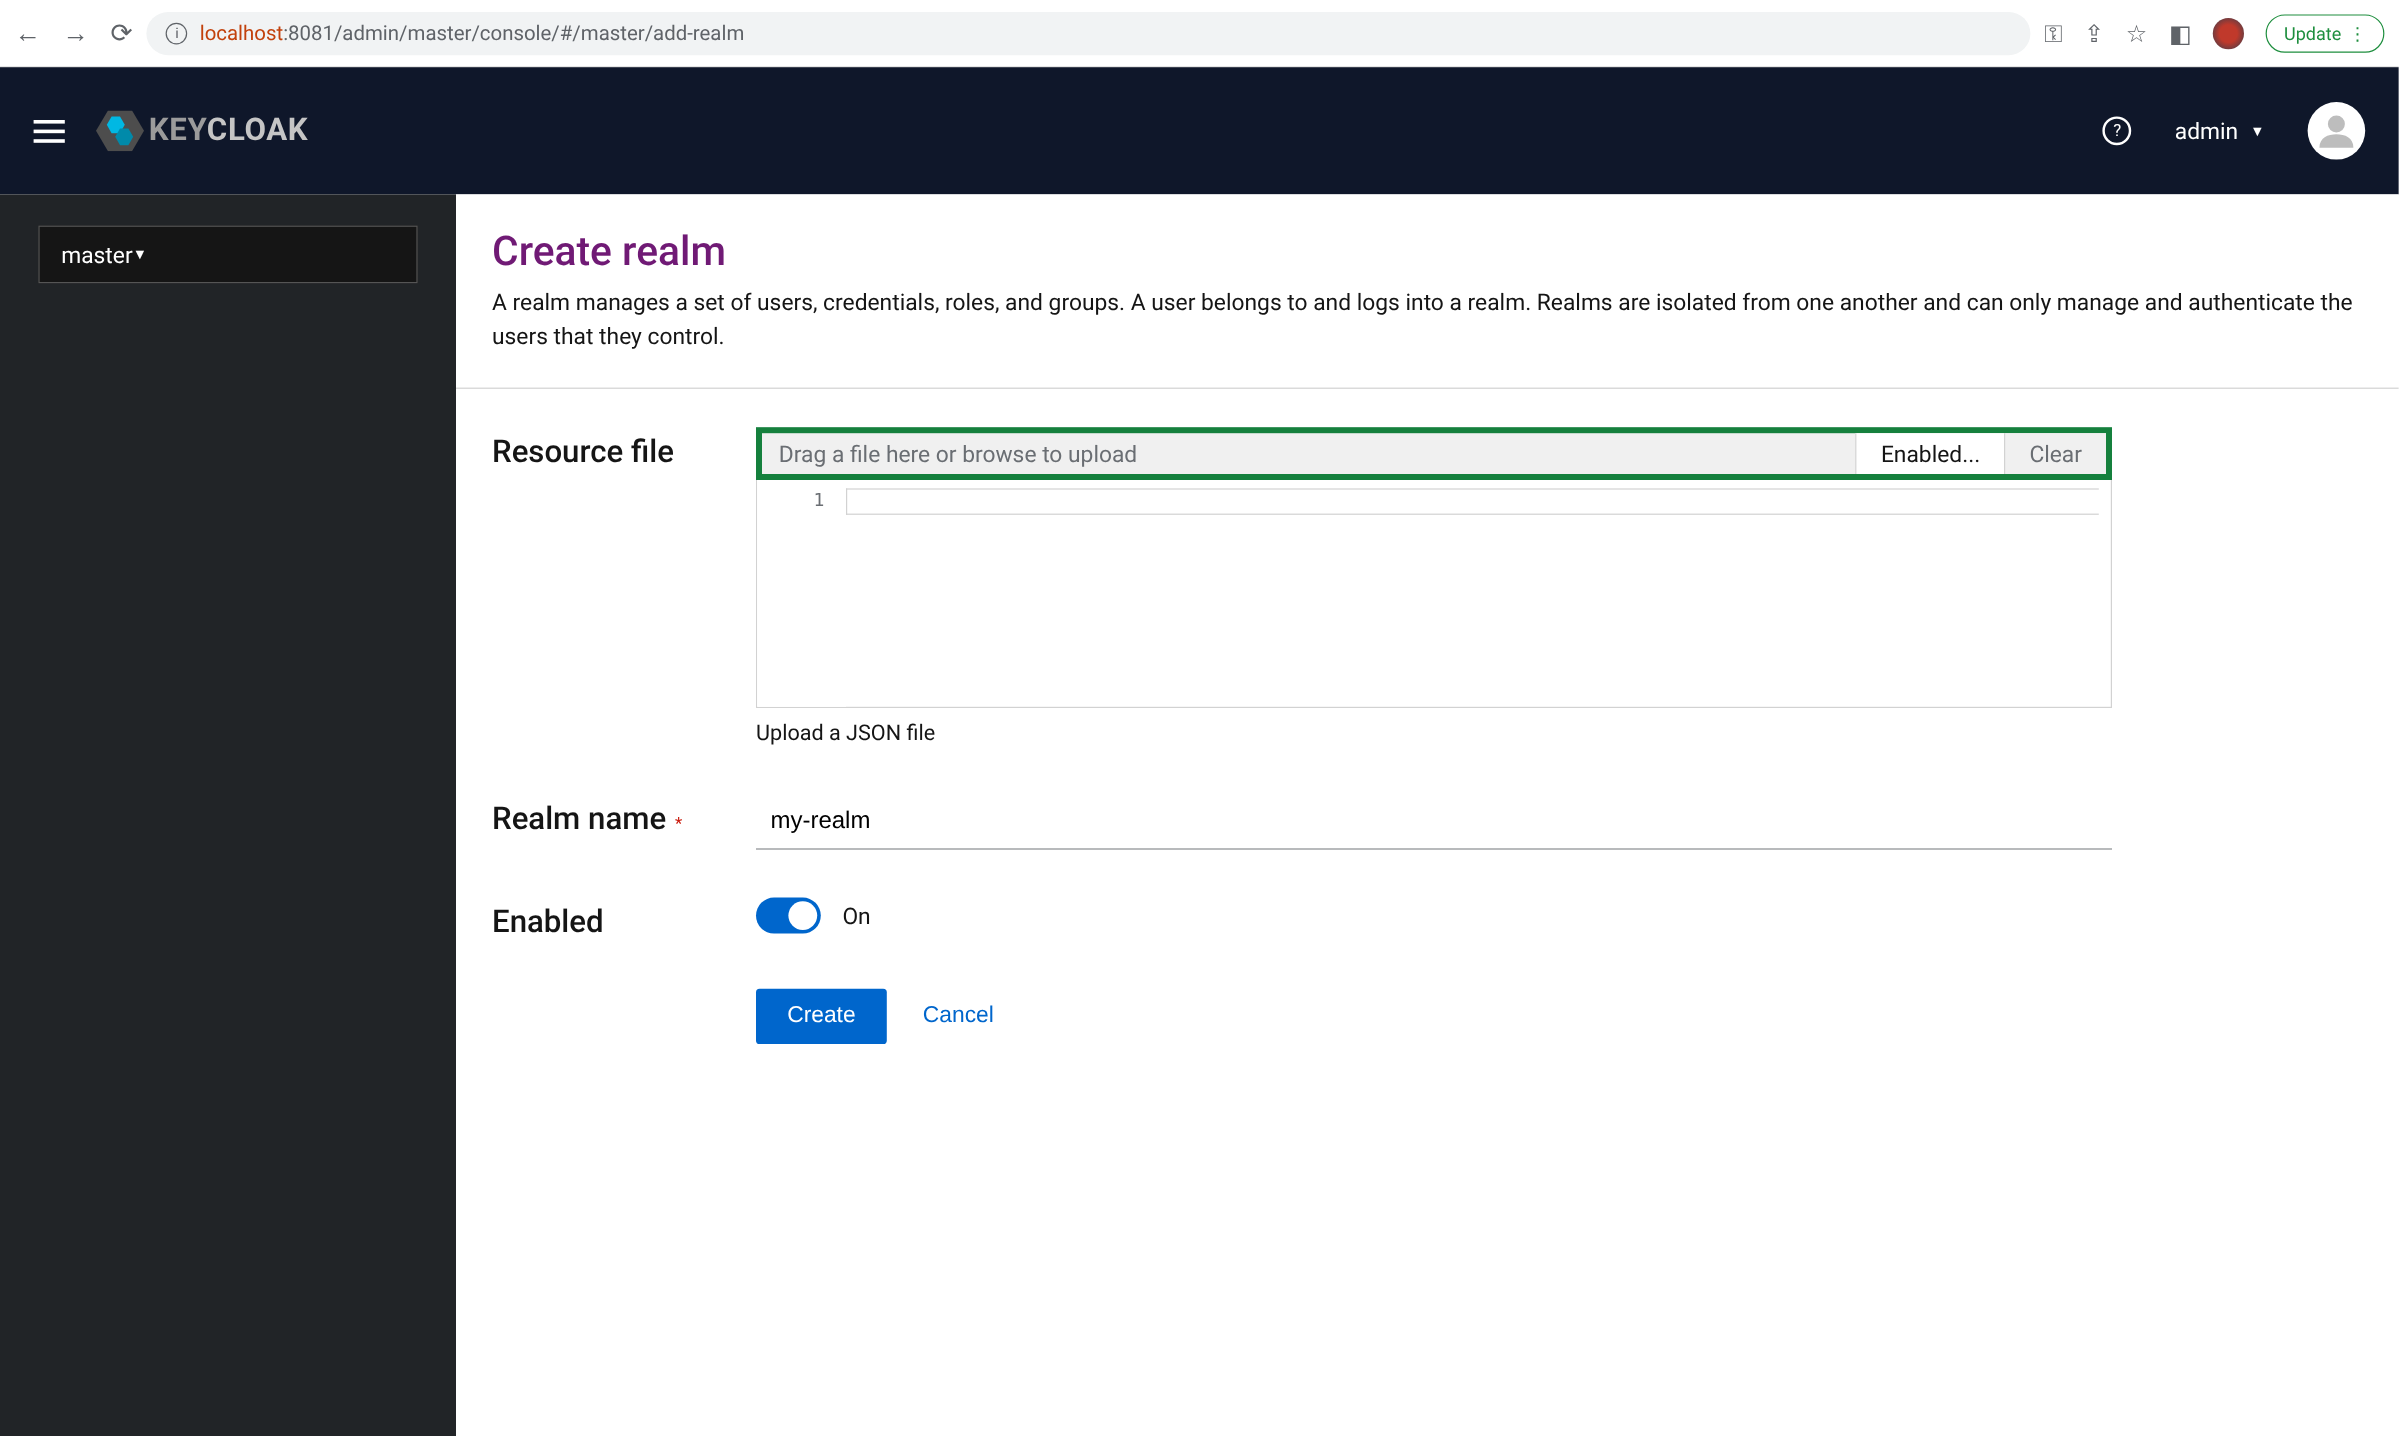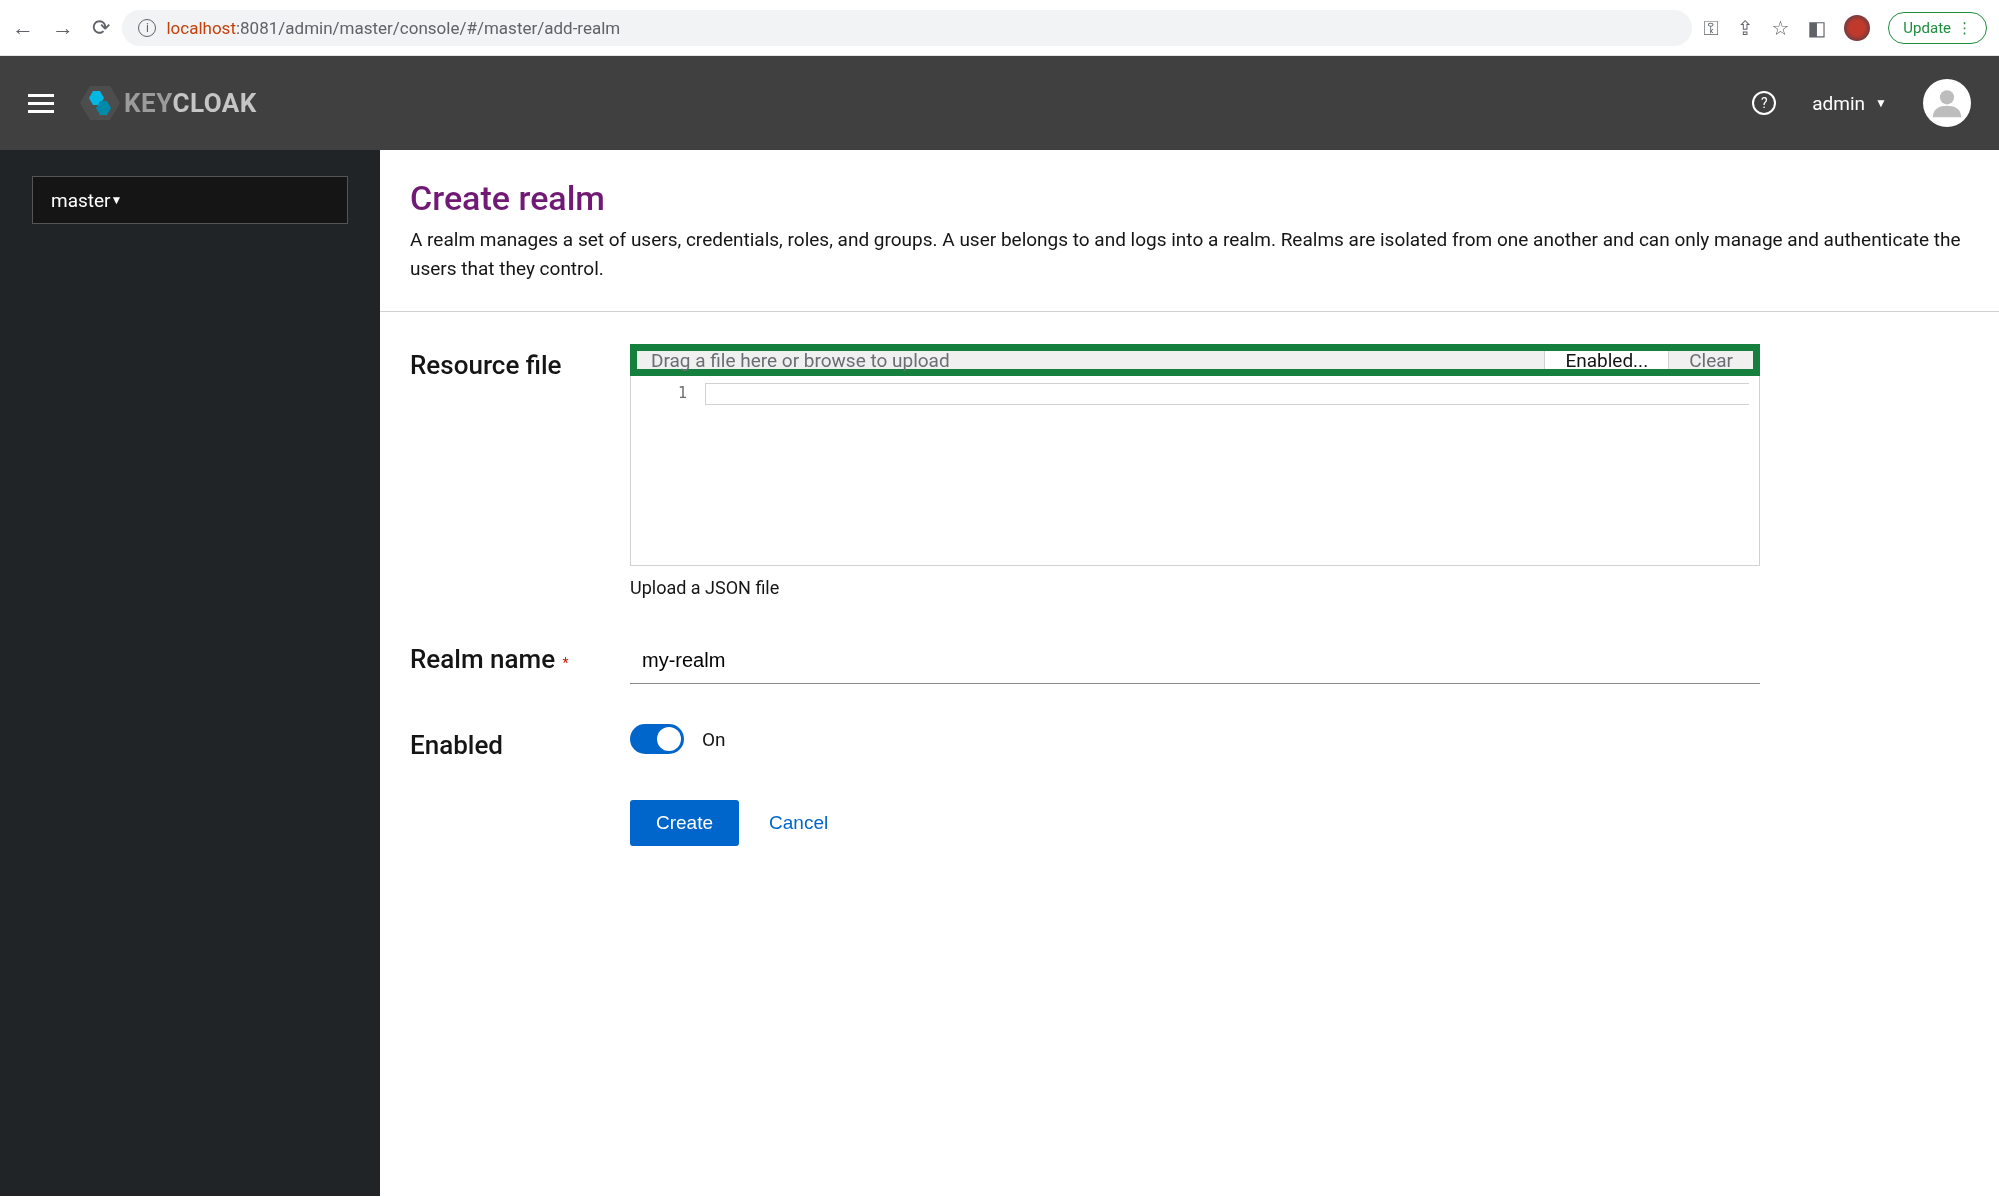--- a/index.html
+++ b/index.html
@@ -46,22 +46,22 @@
   .browser-actions { display: flex; align-items: center; gap: 18px; color:#5f6368; }
   .browser-actions .icon { font-size: 20px; }
   .profile-dot { width:26px; height:26px; border-radius:50%; background: radial-gradient(circle, #c0392b 40%, #2c3e50 100%); }
   .update-btn {
     border: 1.5px solid #1e8e3e; color:#1e8e3e; border-radius: 18px;
     padding: 6px 14px; font-size: 15px; display:flex; align-items:center; gap:6px;
   }
 
   
   .kc-header {
-    height: 94px;
-    background: #404040;
+    height: 106px;
+    background: #0f172a;
     display: flex;
     align-items: center;
     padding: 0 28px;
     justify-content: space-between;
     color: #fff;
   }
   .kc-header-left { display:flex; align-items:center; gap: 26px; }
   .hamburger { display:flex; flex-direction:column; gap:5px; cursor:pointer; }
   .hamburger span { width:26px; height:3px; background:#fff; }
   .logo { display:flex; align-items:center; gap:4px; }
@@ -103,21 +103,21 @@
 
   .form-area { padding: 32px 30px; }
   .form-row { display:flex; margin-bottom: 40px; }
   .form-label-col { width: 220px; padding-top: 6px; }
   .form-label { font-size: 26px; color:#151515; font-weight: 500; }
   .required-star { color:#c9190b; margin-left:4px; }
   .form-input-col { flex:1; max-width: 1130px; }
 
   
   .file-bar {
-    display:flex; height: 32px; border: 7px solid #15803d;
+    display:flex; height: 44px; border: 5px solid #15803d;
     background:#f0f0f0;
   }
   .file-drop-text {
     flex:1; display:flex; align-items:center; padding: 0 14px;
     color:#6a6e73; font-size:19px;
   }
   .file-btn {
     background:#fff; border-left:1px solid #d2d2d2;
     padding: 0 20px; display:flex; align-items:center; font-size:19px;
   }

